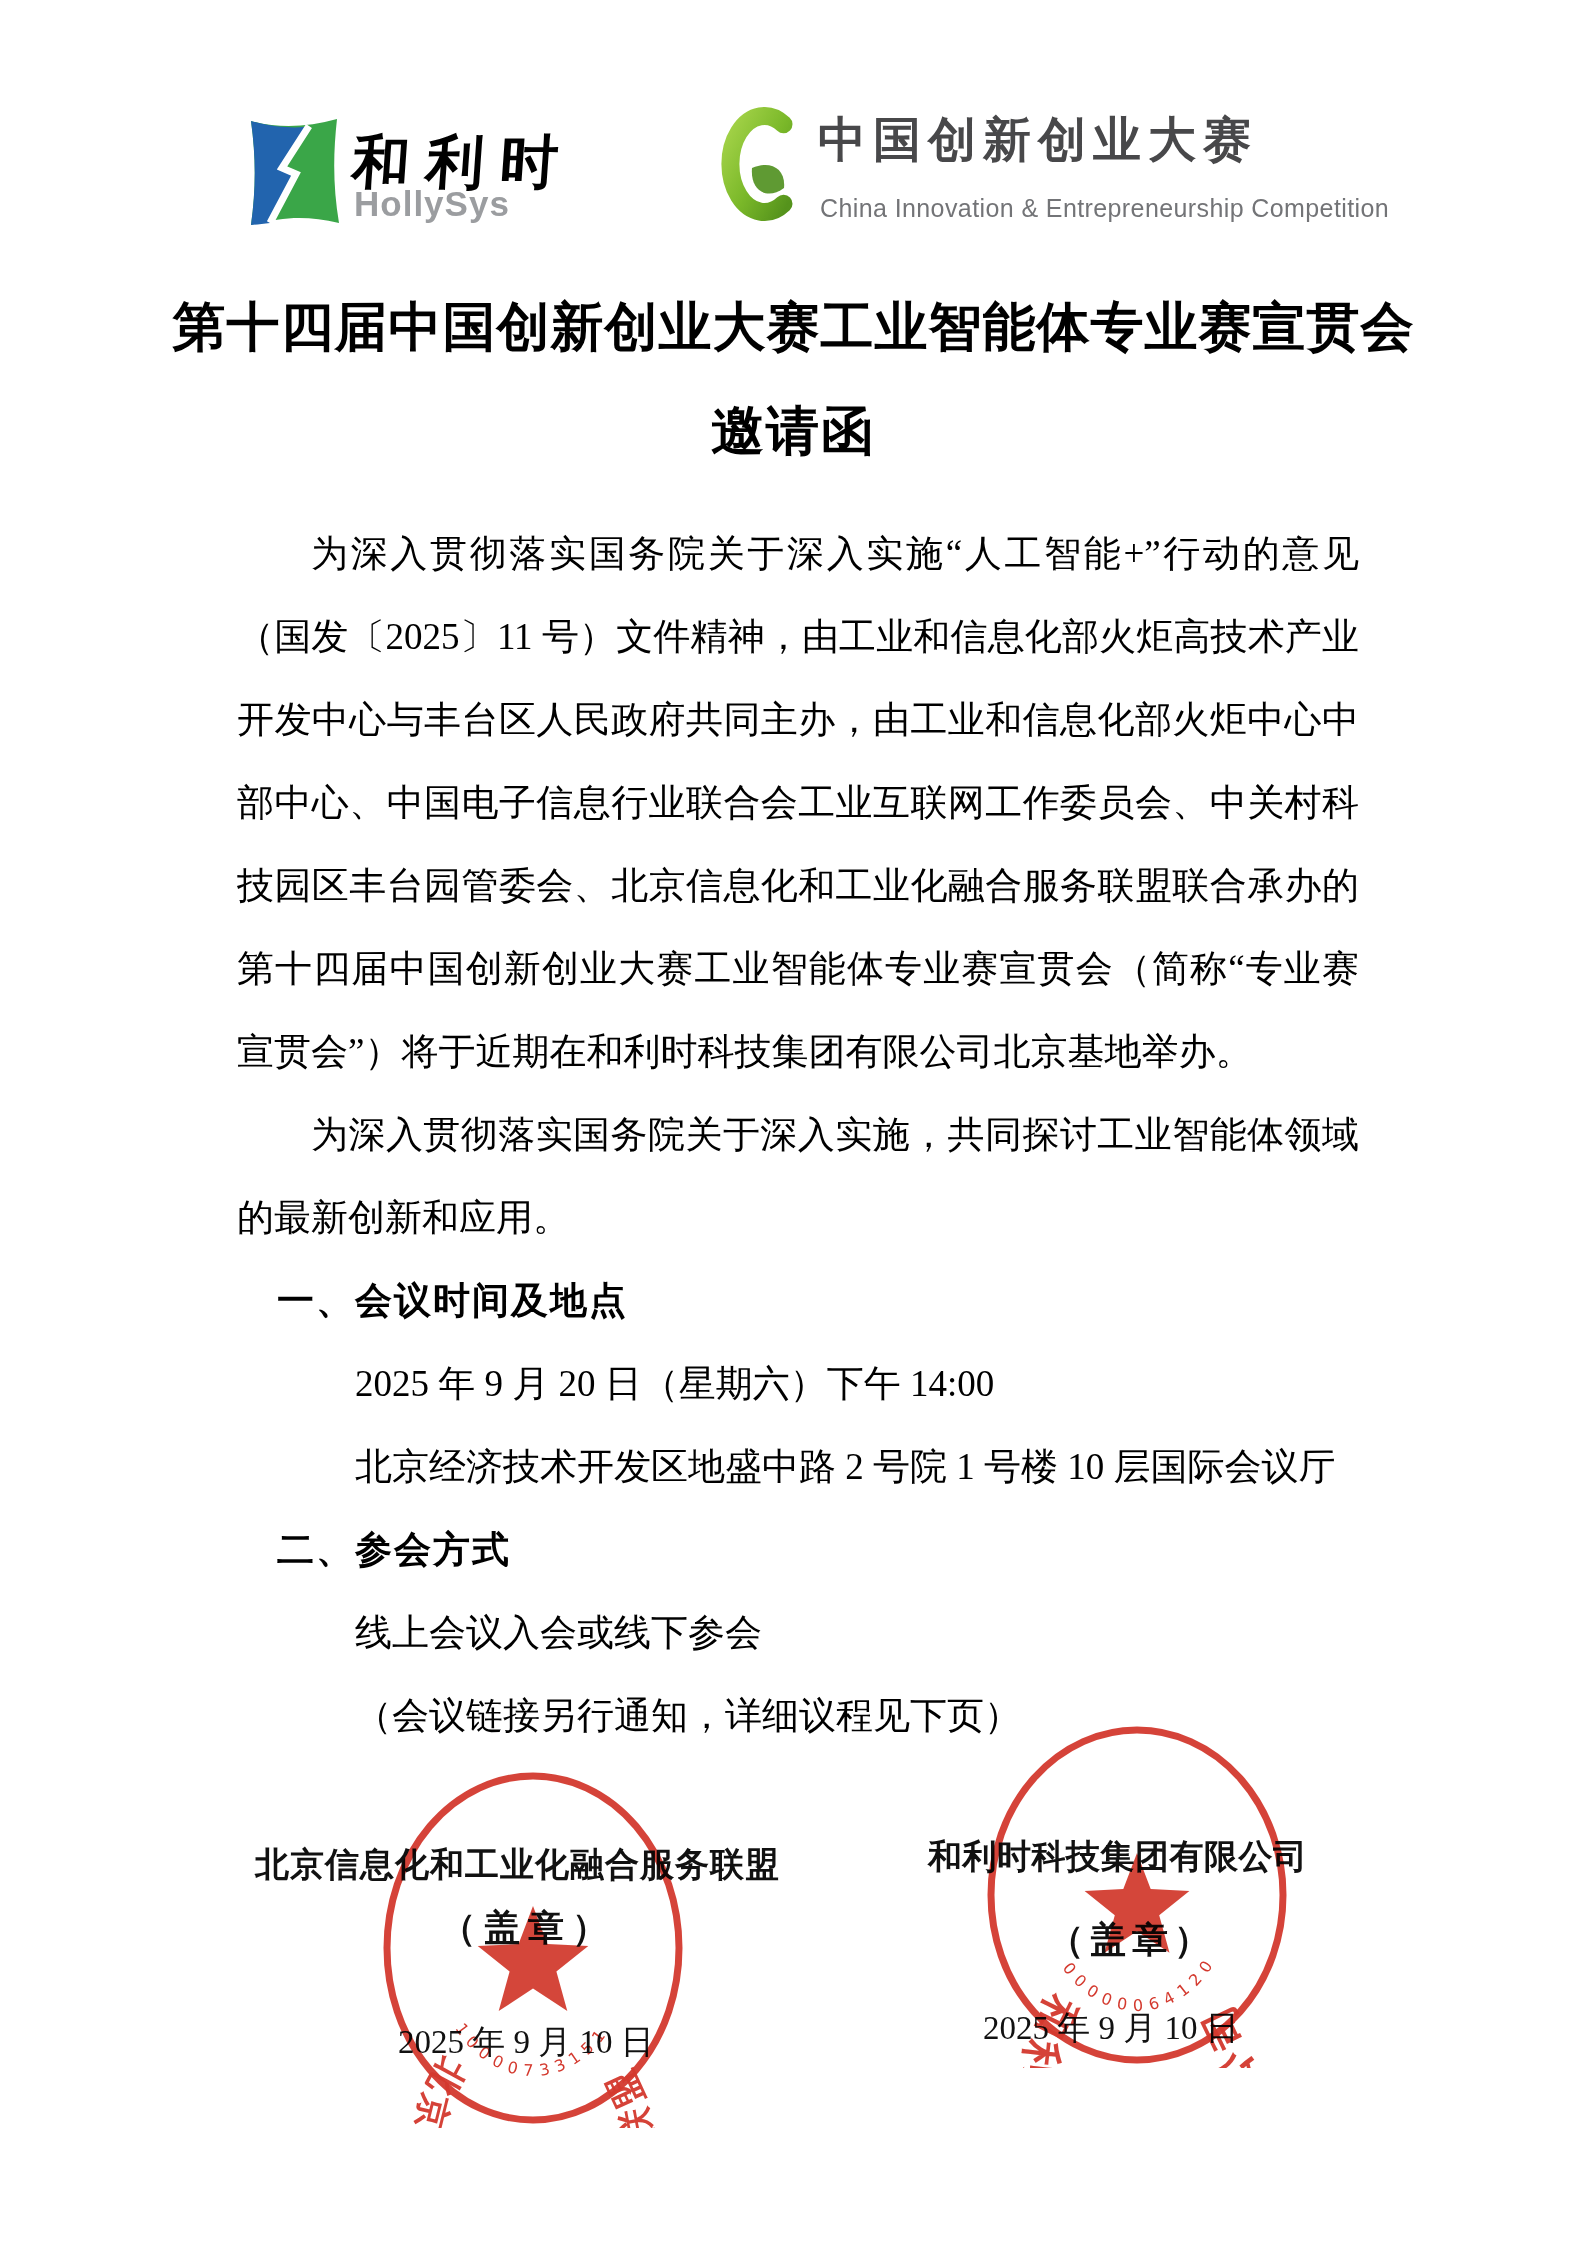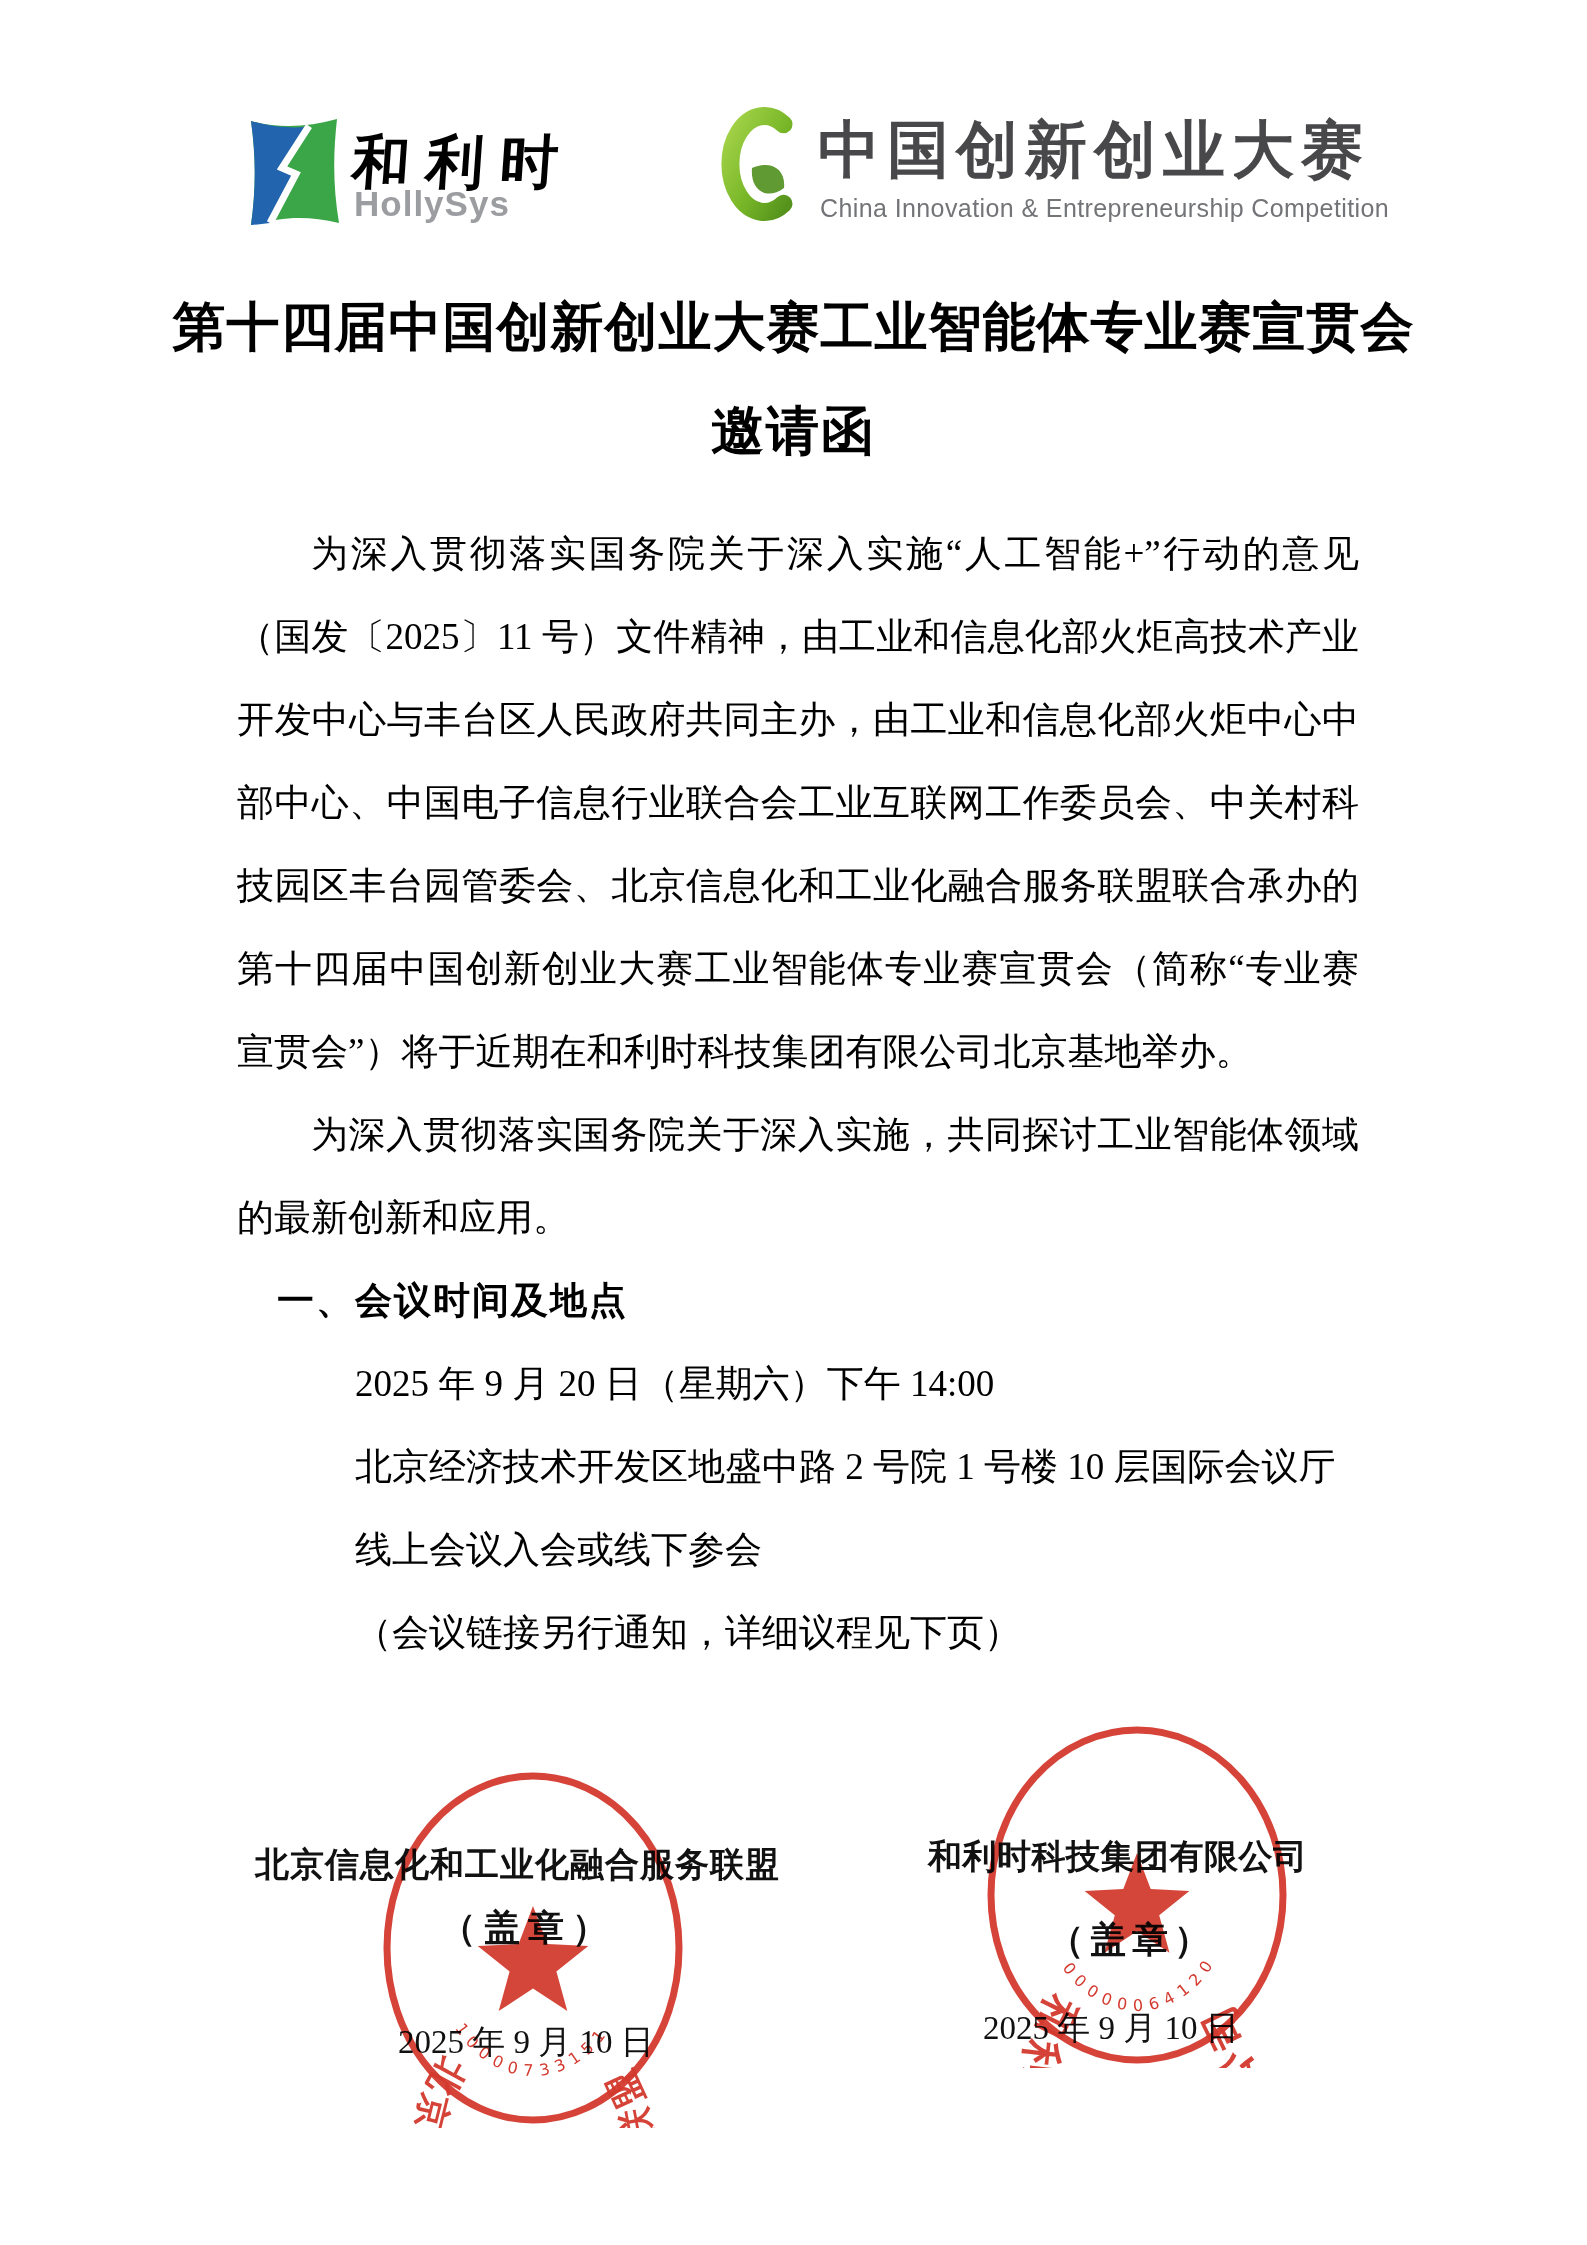--- a/index.html
+++ b/index.html
@@ -8,21 +8,21 @@
     margin:0 auto;overflow:hidden;
     font-family:"Liberation Serif","DejaVu Serif",serif;color:#000;
   }
   
   .hs-icon{position:absolute;left:246px;top:116px;width:96px;height:112px;}
   .hs-cn{position:absolute;left:352px;top:124px;font-size:58px;font-weight:900;
          letter-spacing:16px;font-family:"DejaVu Serif",serif;transform:skewX(-4deg);}
   .hs-en{position:absolute;left:354px;top:184px;font-size:35px;font-weight:800;
          color:#9b9da0;font-family:"Liberation Sans","DejaVu Sans",sans-serif;letter-spacing:1px;text-align:right;}
   .ciec-icon{position:absolute;left:712px;top:98px;width:104px;height:138px;}
-  .ciec-cn{position:absolute;left:818px;top:108px;font-size:62px;font-weight:700;
+  .ciec-cn{position:absolute;left:818px;top:108px;font-size:48px;font-weight:700;
            color:#48484a;letter-spacing:7px;font-family:"DejaVu Serif",serif;}
   .ciec-en{position:absolute;left:820px;top:194px;font-size:25px;color:#737477;
            font-family:"Liberation Sans","DejaVu Sans",sans-serif;letter-spacing:0.4px;text-align:center;}
   
   .title1{position:absolute;left:0;top:292px;width:1587px;margin:0;text-align:center;
           font-size:53px;font-weight:800;letter-spacing:1px;}
   .title2{position:absolute;left:0;top:396px;width:1587px;margin:0;text-align:center;
           font-size:53px;font-weight:800;letter-spacing:2px;}
   
   .bodytext{position:absolute;left:237px;top:512px;width:1122px;
@@ -72,20 +72,21 @@
 
   <h1 class="title1">第十四届中国创新创业大赛工业智能体专业赛宣贯会</h1>
   <h1 class="title2">邀请函</h1>
 
   <div class="bodytext">
     <p>为深入贯彻落实国务院关于深入实施“人工智能+”行动的意见（国发〔2025〕11 号）文件精神，由工业和信息化部火炬高技术产业开发中心与丰台区人民政府共同主办，由工业和信息化部火炬中心中部中心、中国电子信息行业联合会工业互联网工作委员会、中关村科技园区丰台园管委会、北京信息化和工业化融合服务联盟联合承办的第十四届中国创新创业大赛工业智能体专业赛宣贯会（简称“专业赛宣贯会”）将于近期在和利时科技集团有限公司北京基地举办。</p>
     <p>为深入贯彻落实国务院关于深入实施，共同探讨工业智能体领域的最新创新和应用。</p>
     <div class="h2">一、会议时间及地点</div>
     <div class="ln">2025 年 9 月 20 日（星期六）下午 14:00</div>
     <div class="ln">北京经济技术开发区地盛中路 2 号院 1 号楼 10 层国际会议厅</div>
+    <div class="h2">二、参会方式</div>
     <div class="ln">线上会议入会或线下参会</div>
     <div class="ln">（会议链接另行通知，详细议程见下页）</div>
   </div>
 
   <div class="ov ov-org-l">北京信息化和工业化融合服务联盟</div>
   <div class="ov ov-seal-l">（盖章）</div>
   <div class="ov ov-date-l">2025 年 9 月 10 日</div>
   <div class="ov ov-org-r">和利时科技集团有限公司</div>
   <div class="ov ov-seal-r">（盖章）</div>
   <div class="ov ov-date-r">2025 年 9 月 10 日</div>

